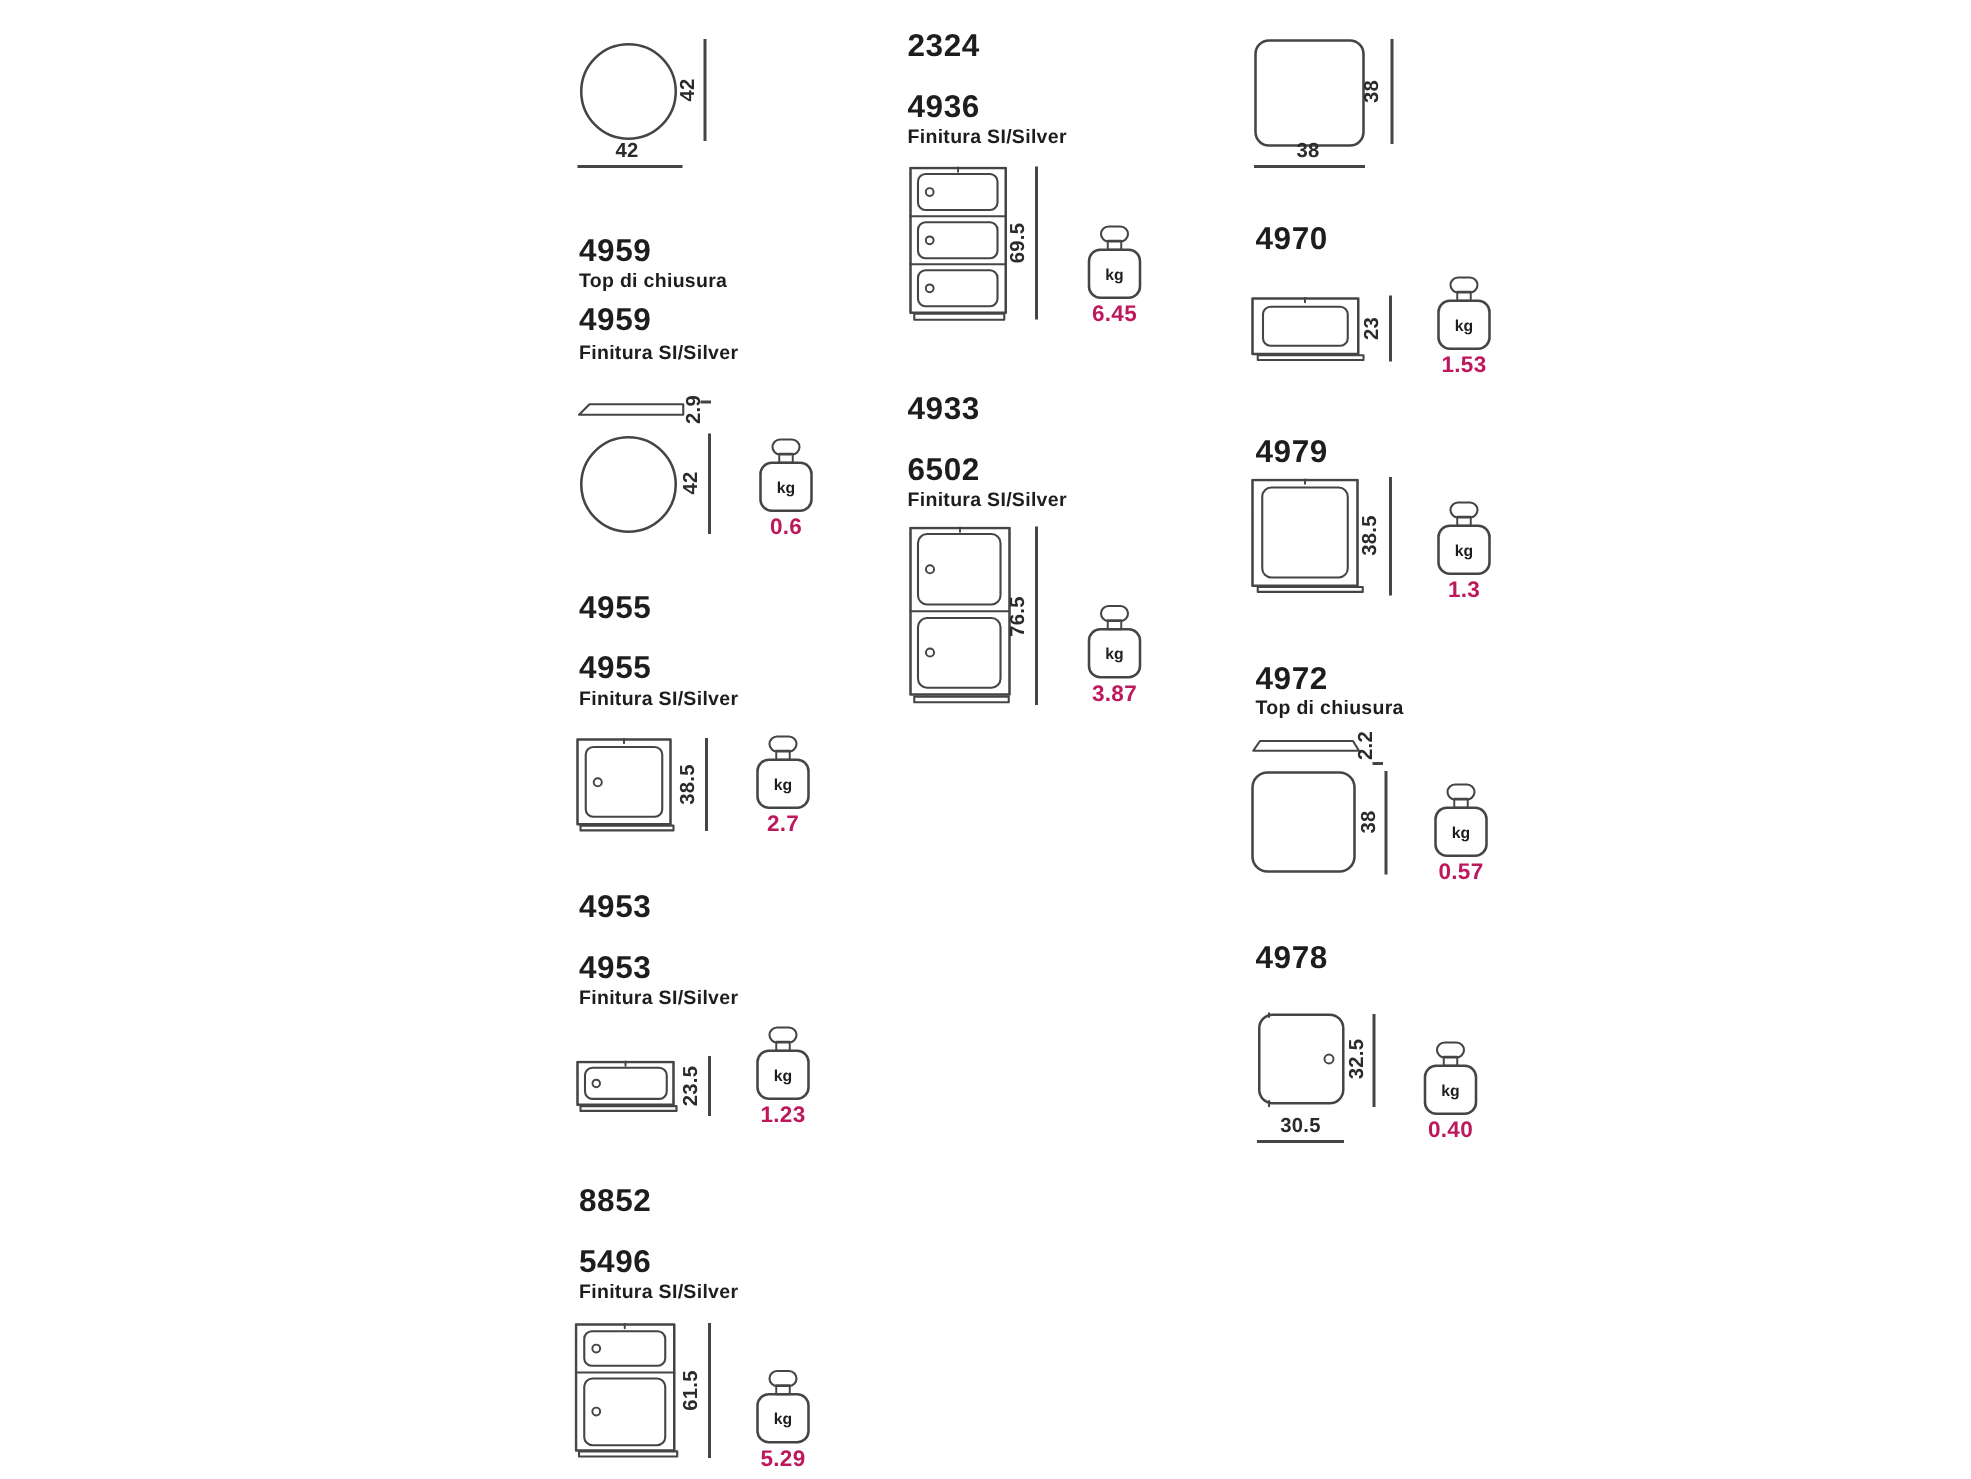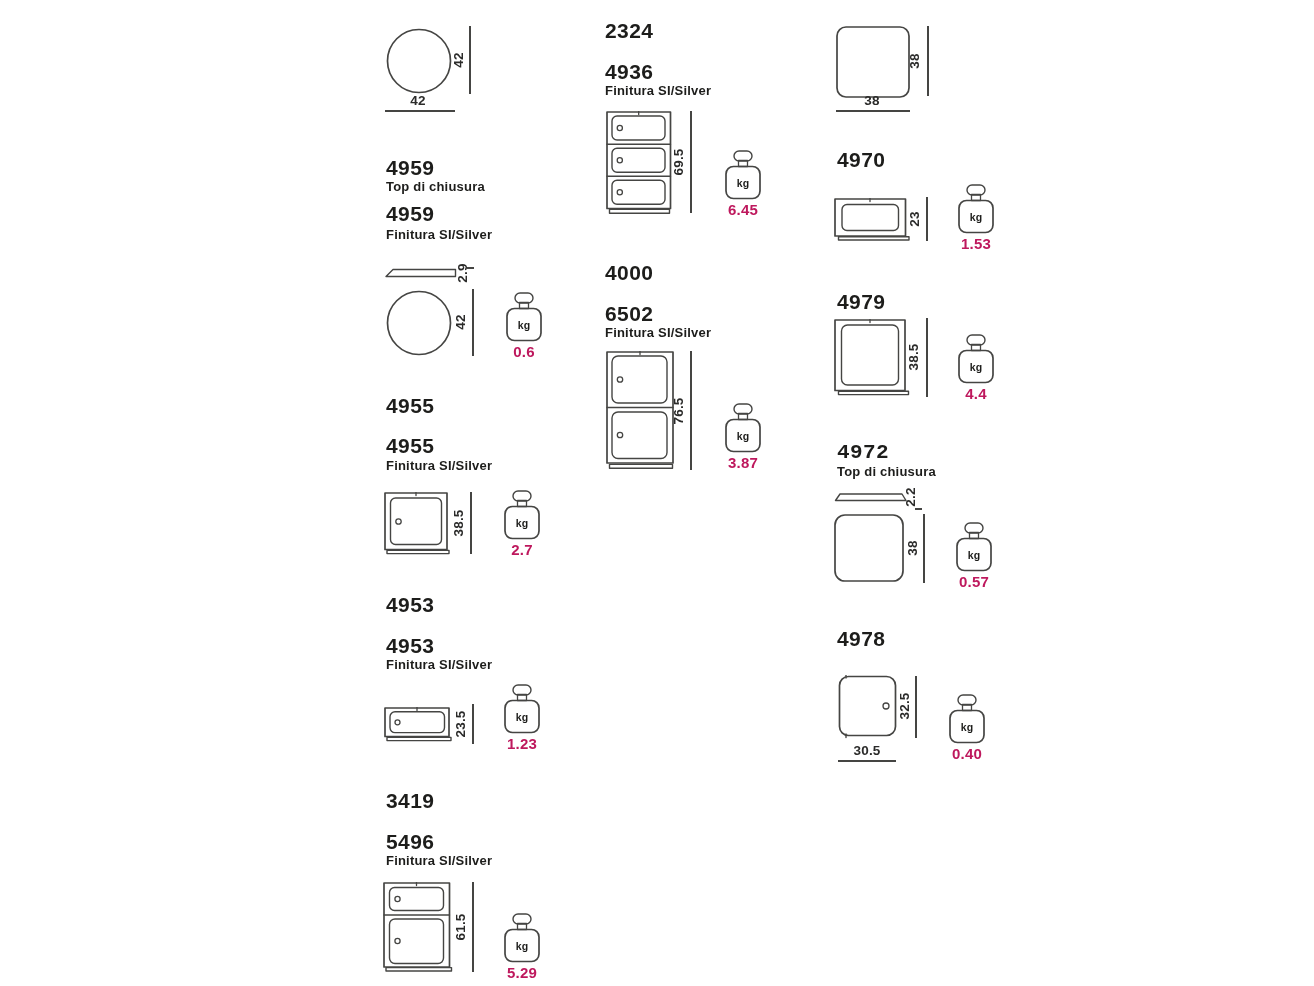--- a/index.html
+++ b/index.html
@@ -109,21 +109,21 @@
   <div class="weight" style="left:503px;top:684px;">
     <svg width="38" height="50" viewBox="0 0 38 50">
       <rect class="lineart sw14" x="10" y="1" width="18" height="10" rx="5"></rect>
       <rect class="lineart sw13" x="14.5" y="10.5" width="9" height="6"></rect>
       <rect class="lineart sw17" x="2" y="16.5" width="34" height="32" rx="7.5"></rect>
       <text class="kgtext" x="19" y="36.5">kg</text>
     </svg>
     <div class="wval">1.23</div>
   </div>
 
-  <div class="code" style="left:386px;top:789px;">3419</div>
+  <div class="code" style="left:386px;top:789px;">8852</div>
   <div class="code" style="left:386px;top:830px;">5496</div>
   <div class="sub" style="left:386px;top:853px;">Finitura SI/Silver</div>
 
   <div class="drawing" style="left:383px;top:882px;">
     <svg width="70" height="92" viewBox="0 0 70 92">
       <rect class="lineart sw17" x="1" y="1" width="65.5" height="84"></rect>
       <line class="lineart sw13" x1="33.5" y1="0.5" x2="33.5" y2="3.5"></line>
       <line class="lineart sw14" x1="1" y1="33" x2="66.5" y2="33"></line>
       <rect class="lineart sw14" x="6.5" y="5.5" width="54" height="23" rx="5"></rect>
       <circle class="lineart sw13" cx="14.5" cy="17" r="2.6"></circle>
@@ -168,21 +168,21 @@
   <div class="weight" style="left:724px;top:150px;">
     <svg width="38" height="50" viewBox="0 0 38 50">
       <rect class="lineart sw14" x="10" y="1" width="18" height="10" rx="5"></rect>
       <rect class="lineart sw13" x="14.5" y="10.5" width="9" height="6"></rect>
       <rect class="lineart sw17" x="2" y="16.5" width="34" height="32" rx="7.5"></rect>
       <text class="kgtext" x="19" y="36.5">kg</text>
     </svg>
     <div class="wval">6.45</div>
   </div>
 
-  <div class="code" style="left:605px;top:261px;">4000</div>
+  <div class="code" style="left:605px;top:261px;">4933</div>
   <div class="code" style="left:605px;top:302px;">6502</div>
   <div class="sub" style="left:605px;top:325px;">Finitura SI/Silver</div>
 
   <div class="drawing" style="left:606px;top:351px;">
     <svg width="70" height="121" viewBox="0 0 70 121">
       <rect class="lineart sw17" x="1" y="1" width="66" height="111"></rect>
       <line class="lineart sw13" x1="34" y1="0.5" x2="34" y2="3.5"></line>
       <line class="lineart sw14" x1="1" y1="56.5" x2="67" y2="56.5"></line>
       <rect class="lineart sw14" x="6" y="5" width="55" height="47" rx="6"></rect>
       <circle class="lineart sw13" cx="14" cy="28.5" r="2.7"></circle>
@@ -245,24 +245,24 @@
   </div>
   <div class="vline" style="left:926px;top:318px;height:79px;"></div>
   <div class="dim vdim" style="left:913px;top:357px;">38.5</div>
   <div class="weight" style="left:957px;top:334px;">
     <svg width="38" height="50" viewBox="0 0 38 50">
       <rect class="lineart sw14" x="10" y="1" width="18" height="10" rx="5"></rect>
       <rect class="lineart sw13" x="14.5" y="10.5" width="9" height="6"></rect>
       <rect class="lineart sw17" x="2" y="16.5" width="34" height="32" rx="7.5"></rect>
       <text class="kgtext" x="19" y="36.5">kg</text>
     </svg>
-    <div class="wval">4.4</div>
-  </div>
-
-  <div class="code" style="left:837px;top:441px;font-family:Liberation Mono, monospace;">4972</div>
+    <div class="wval">1.3</div>
+  </div>
+
+  <div class="code" style="left:837px;top:441px;">4972</div>
   <div class="sub" style="left:837px;top:464px;">Top di chiusura</div>
   <div class="drawing" style="left:834px;top:492px;">
     <svg width="74" height="10" viewBox="0 0 74 10">
       <path class="lineart sw14" d="M1.5 8.5 L6 2 H68 L72 8.5 Z"></path>
     </svg>
   </div>
   <div class="dim vdim" style="left:910px;top:497px;">2.2</div>
   <div class="tick" style="left:915px;top:508px;width:7px;"></div>
   <div class="drawing" style="left:834px;top:514px;">
     <svg width="74" height="70" viewBox="0 0 74 70">

